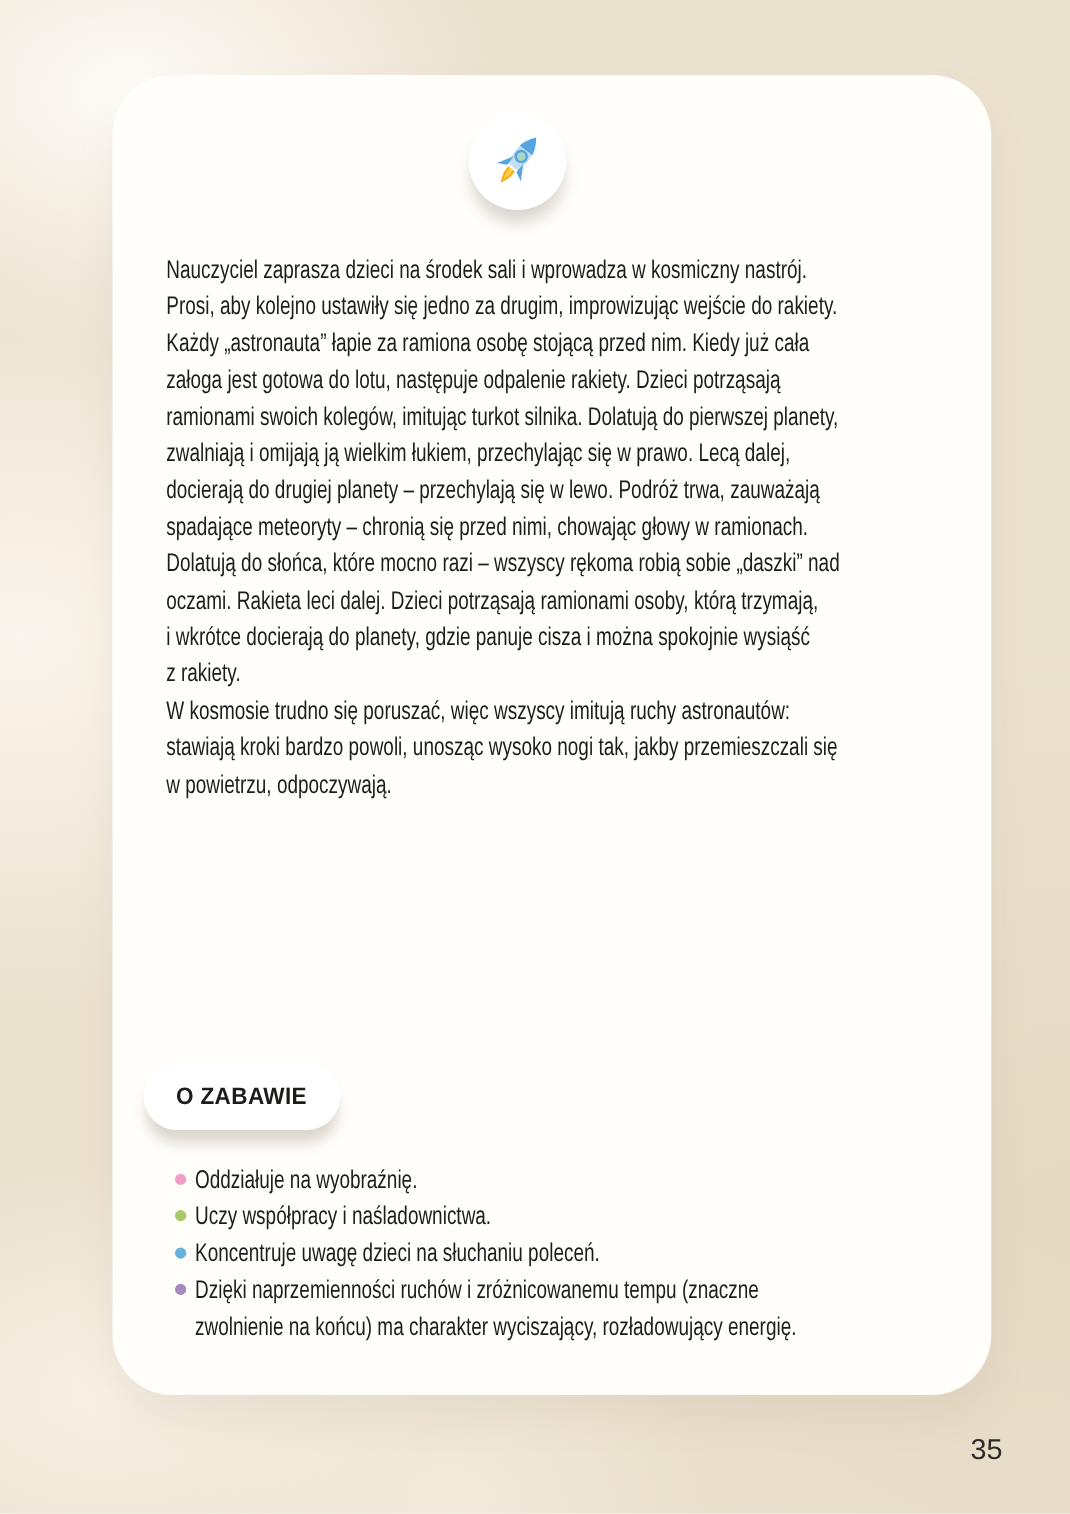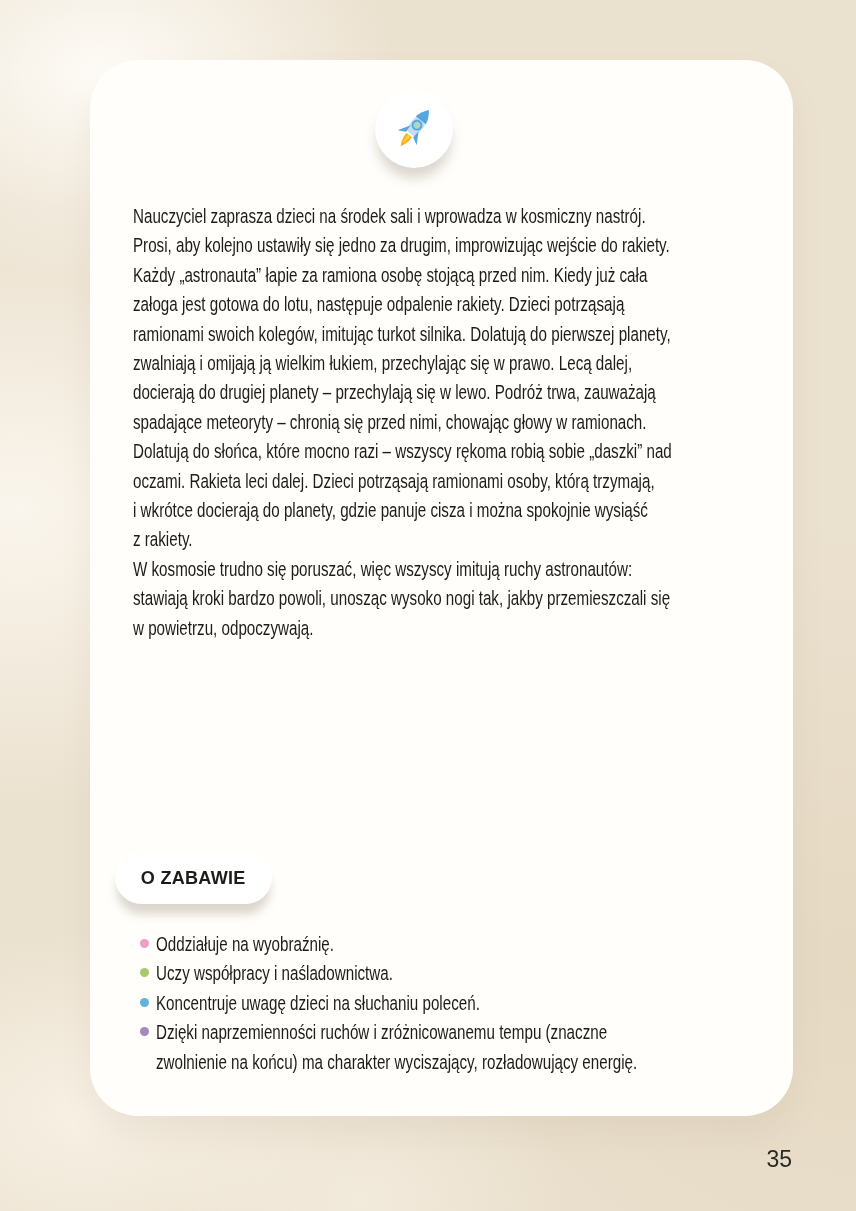--- a/index.html
+++ b/index.html
@@ -128,21 +128,21 @@
     transform: scaleX(0.74);
     transform-origin: 0 0;
     font-size: 20.5px;
     line-height: 29.4px;
     color: var(--text-color, #1d1c1a);
     white-space: pre-line;
   }
 
   .page-number {
     position: absolute;
-    right: 64px;
+    right: 54px;
     top: 1146px;
     font-size: 23px;
     color: #2b2a28;
   }
 </style>
 </head>
 <body>
 
 <div class="page">
 

